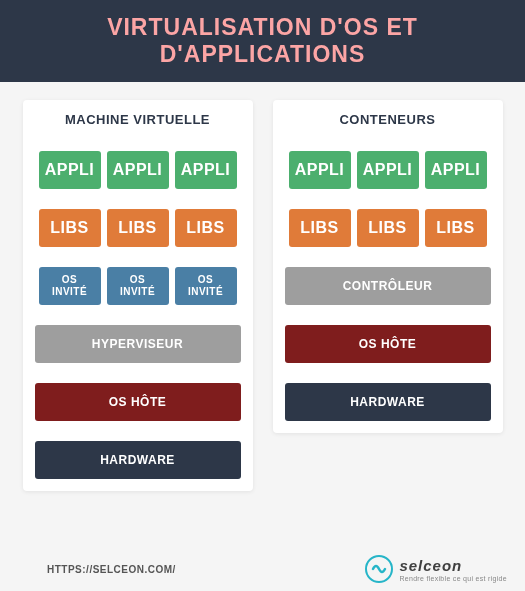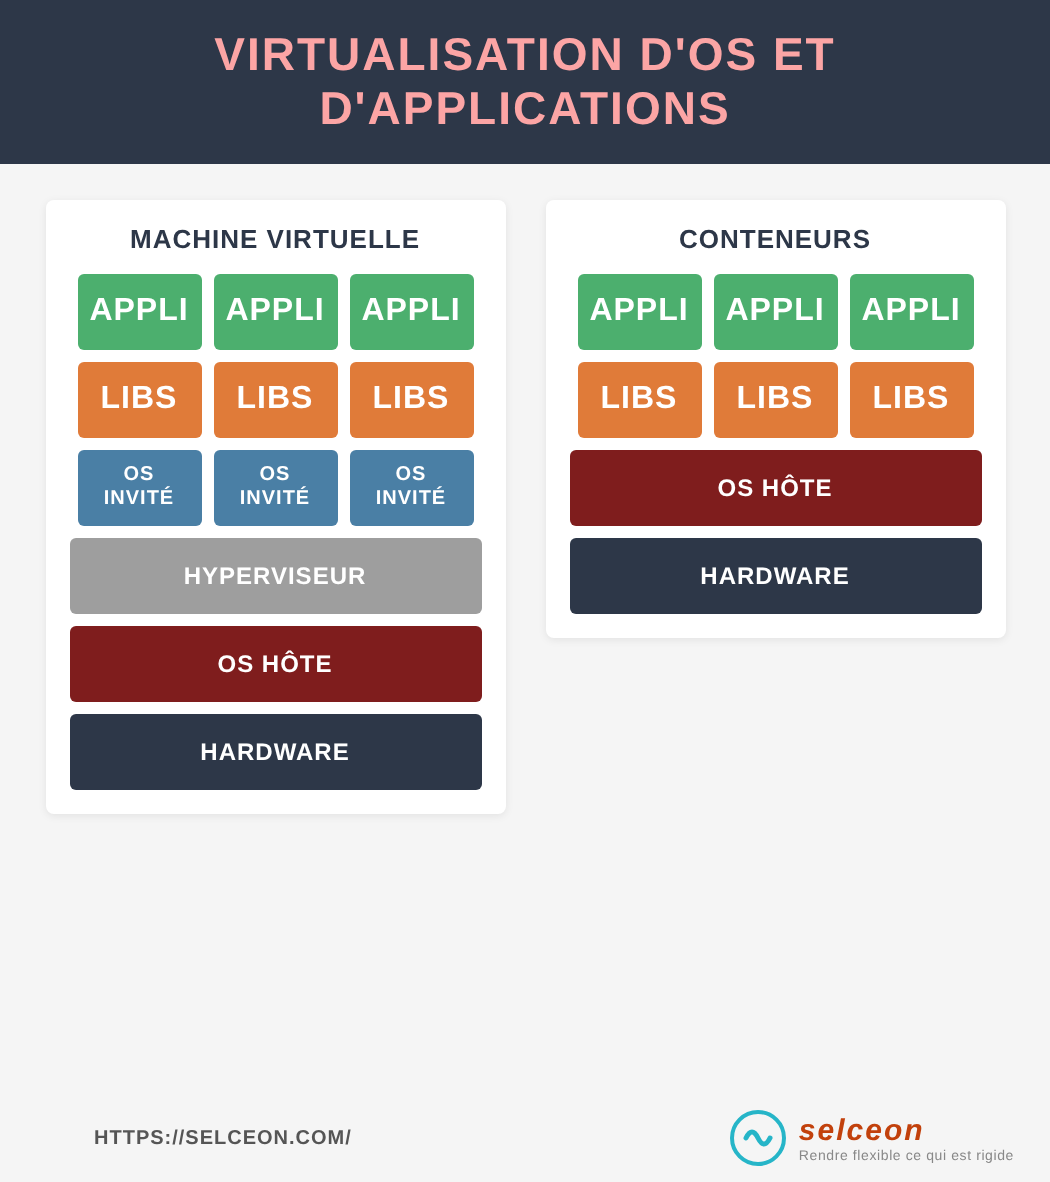--- a/index.html
+++ b/index.html
@@ -33,21 +33,21 @@
       padding: 18px 20px 10px 20px;
       width: 100%;
       flex: 1;
     }
     .panel {
       background: #ffffff;
       border-radius: 4px;
       padding: 12px 12px 12px 12px;
       display: flex;
       flex-direction: column;
-      gap: 6px;
+      gap: 20px;
       width: 230px;
       box-shadow: 0 1px 4px rgba(0,0,0,0.08);
     }
     .panel-title {
       font-size: 13px;
       font-weight: 900;
       text-transform: uppercase;
       color: #2d3748;
       text-align: center;
       letter-spacing: 0.5px;
@@ -117,21 +117,21 @@
       align-items: center;
       gap: 6px;
     }
     .logo-icon {
       width: 28px;
       height: 28px;
     }
     .logo-text {
       font-size: 15px;
       font-weight: 900;
-      color: #c2410c;
+      color: #404040;
       letter-spacing: 1px;
       font-style: italic;
       text-align: right;
     }
     .logo-sub {
       font-size: 7px;
       color: #888;
       font-weight: 400;
       font-style: normal;
       display: block;
@@ -180,20 +180,21 @@
       <div class="cell cell-green">APPLI</div>
       <div class="cell cell-green">APPLI</div>
     </div>
 
     <div class="row-3">
       <div class="cell cell-orange">LIBS</div>
       <div class="cell cell-orange">LIBS</div>
       <div class="cell cell-orange">LIBS</div>
     </div>
 
+    <div class="cell-full cell-full-gray">CONTRÔLEUR</div>
     <div class="cell-full cell-full-cyan">OS HÔTE</div>
     <div class="cell-full cell-full-dark">HARDWARE</div>
   </div>
 </div>
 
 <div class="footer">
   <span class="footer-url">HTTPS://SELCEON.COM/</span>
   <div class="logo-area">
     <svg class="logo-icon" viewBox="0 0 28 28" xmlns="http://www.w3.org/2000/svg">
       <circle cx="14" cy="14" r="13" fill="none" stroke="#26b5c8" stroke-width="2"></circle>

